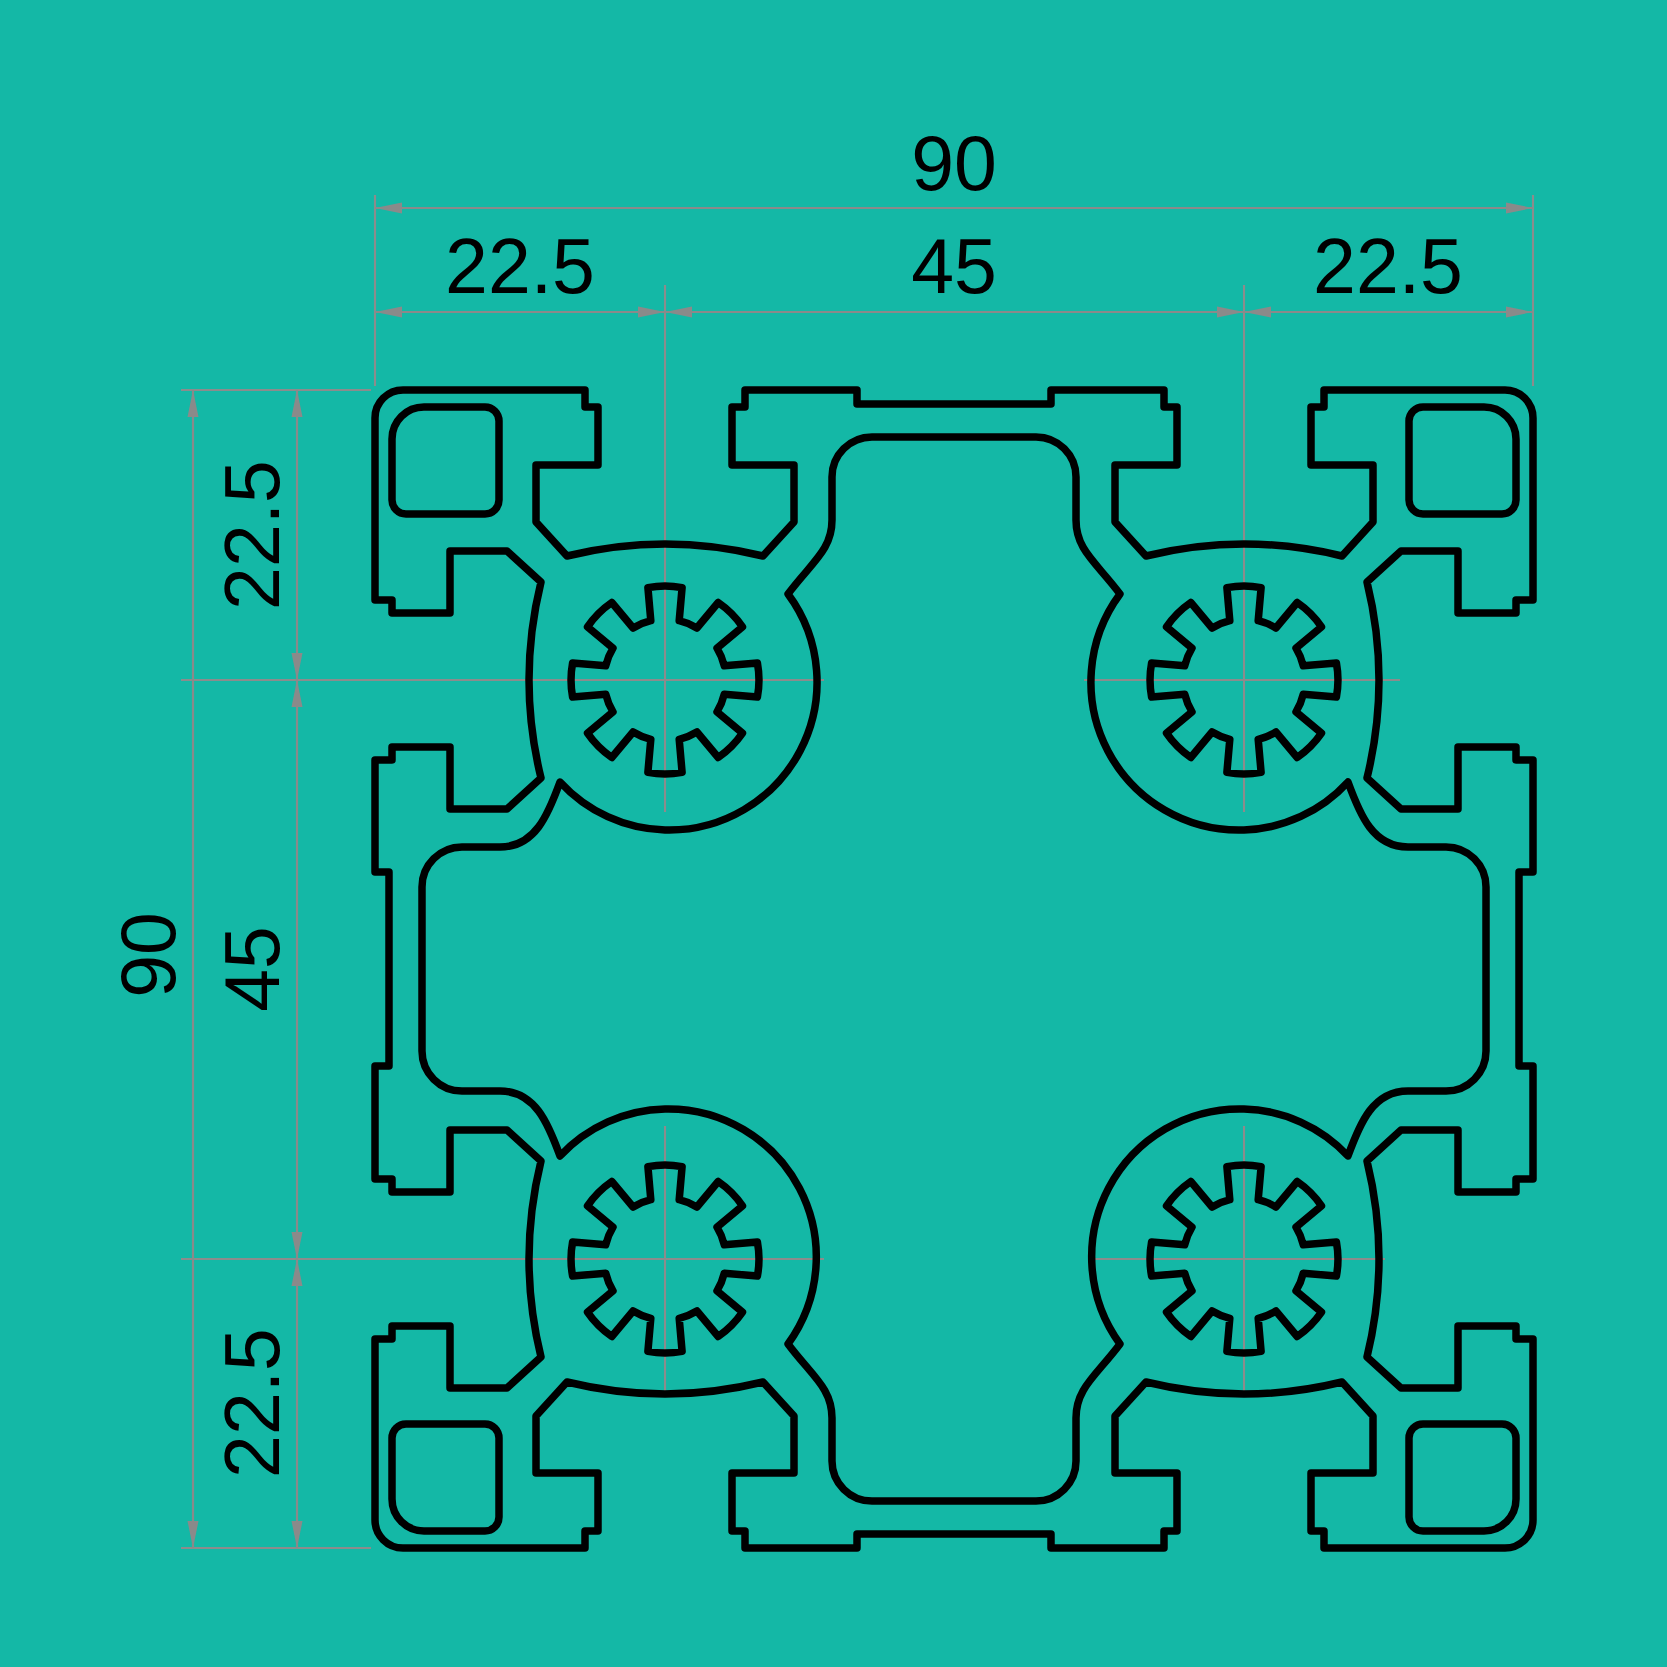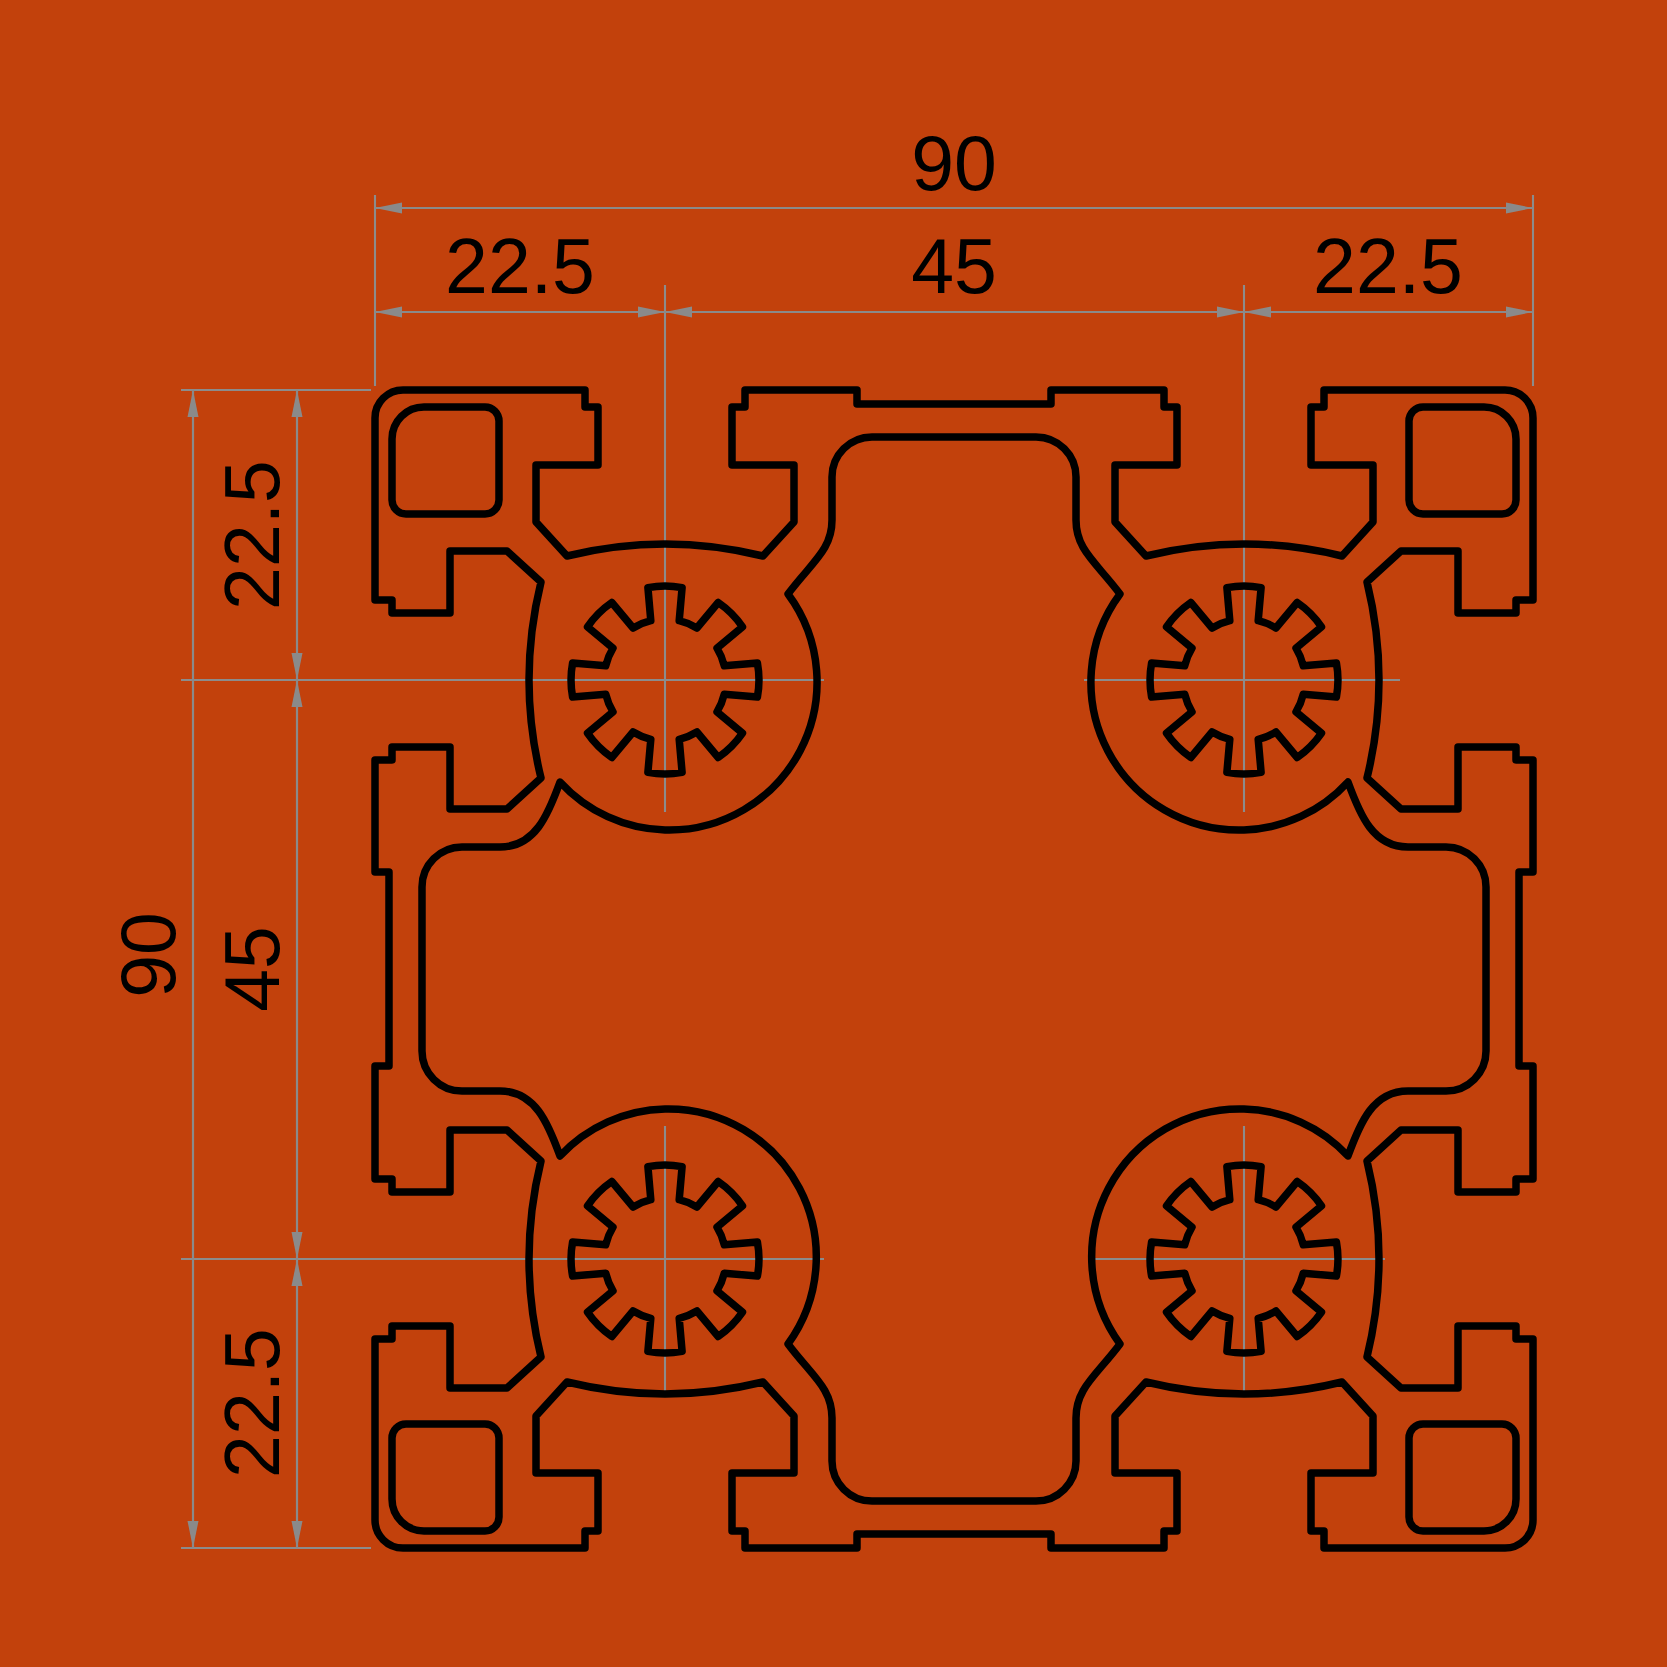--- a/index.html
+++ b/index.html
@@ -5,21 +5,21 @@
   html, body {
     margin: 0;
     padding: 0;
     background: #ffffff;
     font-family: "Liberation Sans", "DejaVu Sans", sans-serif;
   }
   .canvas {
     position: relative;
     width: 1667px;
     height: 1667px;
-    background: #c2410c;
+    background: #14b8a6;
     overflow: hidden;
   }
   svg { display: block; }
   .dim-label {
     font-family: "Liberation Sans", "DejaVu Sans", sans-serif;
     font-size: 77px;
     fill: #000000;
     text-anchor: middle;
   }
   .profile-stroke {

